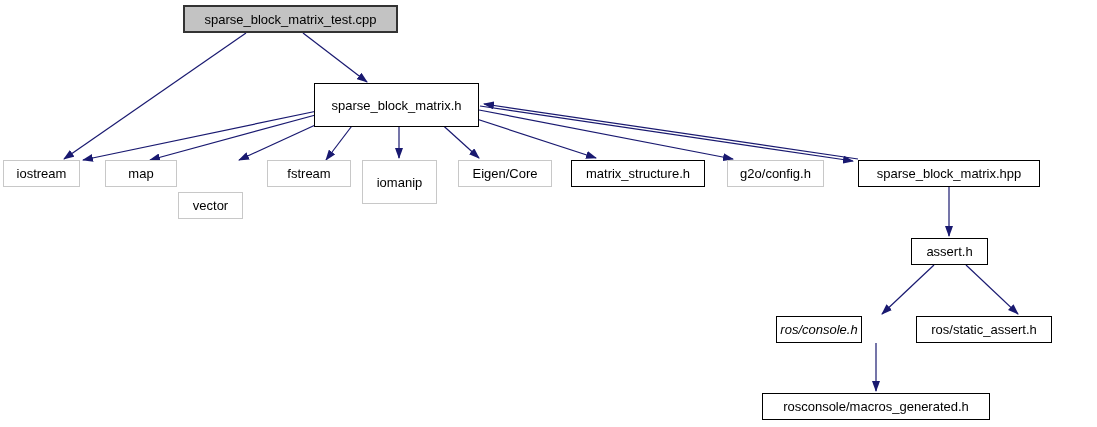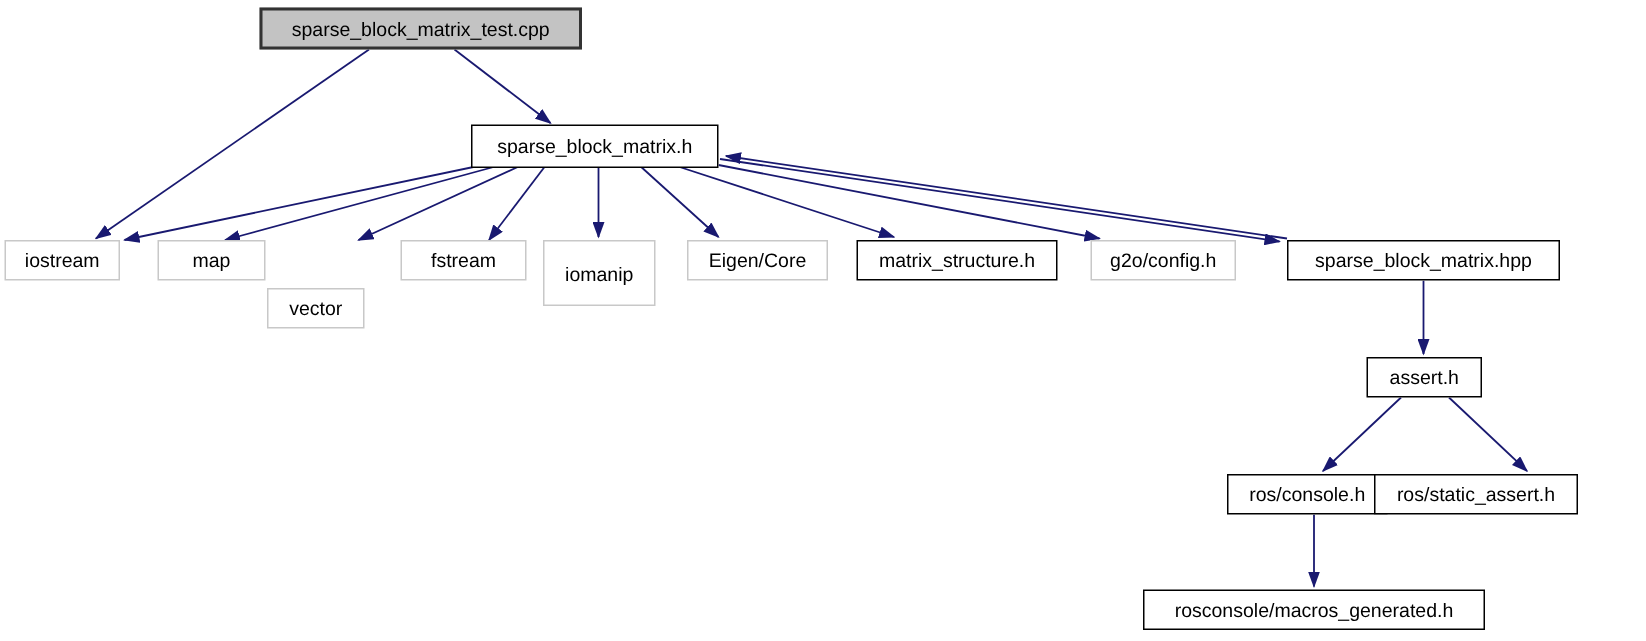--- a/index.html
+++ b/index.html
@@ -30,20 +30,21 @@
     justify-content: center;
     font-size: 13px;
     color: #000000;
     background: #ffffff;
     white-space: nowrap;
     cursor: default;
   }
   .node.current {
     background: #c3c3c3;
     border: 2px solid #333333;
+    margin-left: 10px;
   }
   .node.linked {
     border: 1.5px solid #000000;
     cursor: pointer;
   }
   .node.external {
     border: 1px solid #c8c8c8;
   }
 </style>
 </head>
@@ -70,28 +71,28 @@
         <line x1="480" y1="106" x2="853" y2="161" marker-end="url(#arrow)"></line>
         <line x1="858" y1="159" x2="484" y2="104" marker-end="url(#arrow)"></line>
         <line x1="949" y1="187" x2="949" y2="236" marker-end="url(#arrow)"></line>
         <line x1="934" y1="265" x2="882" y2="314" marker-end="url(#arrow)"></line>
         <line x1="966" y1="265" x2="1018" y2="314" marker-end="url(#arrow)"></line>
         <line x1="876" y1="343" x2="876" y2="391" marker-end="url(#arrow)"></line>
       </g>
   </svg>
   <div id="node-layer">
       <div class="node current" style="left: 173px; top: 5px; width: 215px; height: 28px;">sparse_block_matrix_test.cpp</div>
-      <div class="node linked" style="left: 314px; top: 83px; width: 165px; height: 29px;">sparse_block_matrix.h</div>
+      <div class="node linked" style="left: 314px; top: 83px; width: 165px; height: 44px;">sparse_block_matrix.h</div>
       <div class="node external" style="left: 3px; top: 160px; width: 77px; height: 27px;">iostream</div>
       <div class="node external" style="left: 105px; top: 160px; width: 72px; height: 27px;">map</div>
       <div class="node external" style="left: 178px; top: 160px; width: 65px; height: 27px; margin-top: 32px;">vector</div>
       <div class="node external" style="left: 267px; top: 160px; width: 84px; height: 27px;">fstream</div>
       <div class="node external" style="left: 362px; top: 160px; width: 75px; height: 44px;">iomanip</div>
       <div class="node external" style="left: 458px; top: 160px; width: 94px; height: 27px;">Eigen/Core</div>
       <div class="node linked" style="left: 571px; top: 160px; width: 134px; height: 27px;">matrix_structure.h</div>
       <div class="node external" style="left: 727px; top: 160px; width: 97px; height: 27px;">g2o/config.h</div>
       <div class="node linked" style="left: 858px; top: 160px; width: 182px; height: 27px;">sparse_block_matrix.hpp</div>
       <div class="node linked" style="left: 911px; top: 238px; width: 77px; height: 27px;">assert.h</div>
-      <div class="node linked" style="left: 818px; top: 316px; width: 107px; height: 27px;">ros/console.h</div>
+      <div class="node linked" style="left: 776px; top: 316px; width: 86px; height: 27px; font-style: italic;">ros/console.h</div>
       <div class="node linked" style="left: 916px; top: 316px; width: 136px; height: 27px;">ros/static_assert.h</div>
       <div class="node linked" style="left: 762px; top: 393px; width: 228px; height: 27px;">rosconsole/macros_generated.h</div>
     </div>
 </div>
 
 </body></html>

